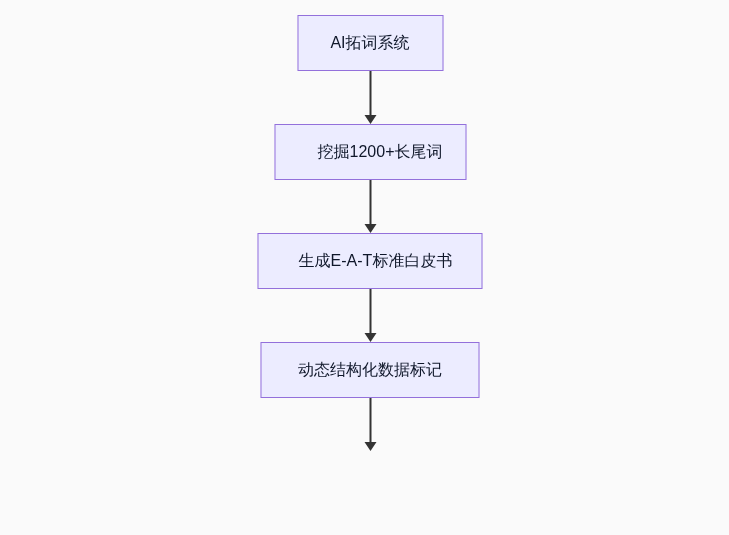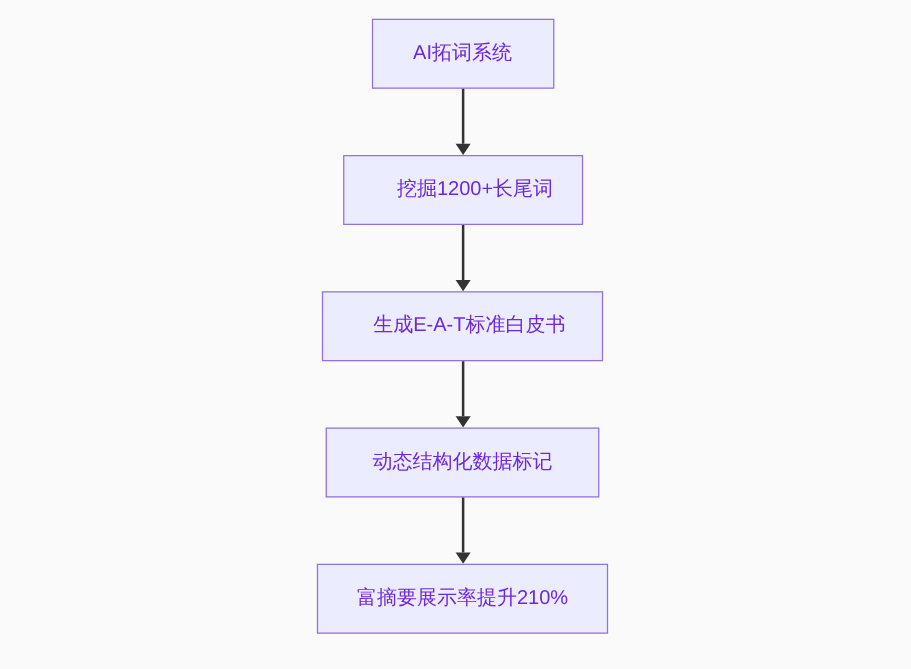--- a/index.html
+++ b/index.html
@@ -29,21 +29,21 @@
     background: #ECECFF;
     border: 1px solid #9370DB;
     display: flex;
     align-items: center;
     justify-content: center;
     white-space: nowrap;
     padding: 0 20px;
   }
   .node .node-label {
     font-size: 16px;
-    color: #6d28d9;
+    color: #0f172a;
     line-height: 1;
   }
   
   .node.n1 { min-width: 146px; }
   .node.n2 { min-width: 192px; padding-left: 40px; }
   .node.n3 { min-width: 225px; padding-left: 31px; }
   .node.n4 { min-width: 219px; }
   .node.n5 { min-width: 233px; }
 
   .edge {
@@ -99,17 +99,14 @@
 
   <div class="node n4">
     <span class="node-label">动态结构化数据标记</span>
   </div>
 
   <div class="edge">
     <div class="edge-line"></div>
     <div class="edge-head"></div>
   </div>
 
-  <div class="node n5">
-    <span class="node-label">富摘要展示率提升210%</span>
-  </div>
 
 </div>
 
 </body></html>

